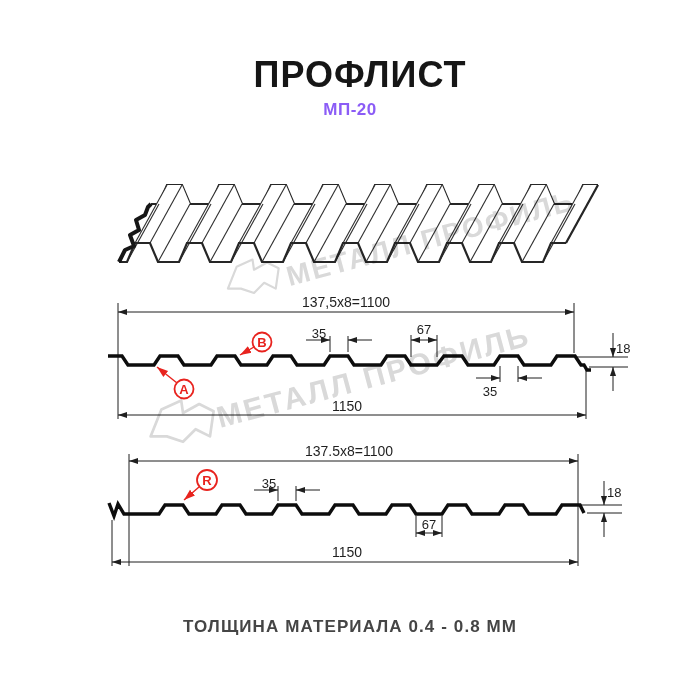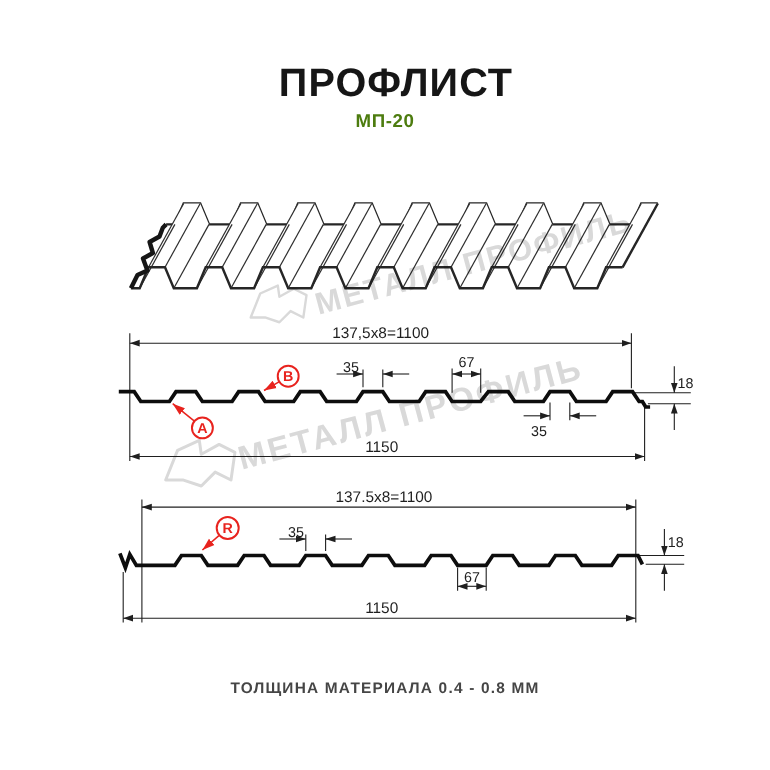--- a/index.html
+++ b/index.html
@@ -1,23 +1,23 @@
 <!DOCTYPE html>
 <html><head>
 <meta charset="utf-8">
 <style>
   html,body{margin:0;padding:0;background:#fff;}
   .canvas{position:relative;width:700px;height:700px;background:#fff;overflow:hidden;
           font-family:"Liberation Sans",sans-serif;}
   .title{position:absolute;left:0;right:0;top:54px;text-align:center;
          font-size:36px;font-weight:700;letter-spacing:1px;color:#161616;padding-left:20px;}
   .subtitle{position:absolute;left:0;right:0;top:100px;text-align:center;
-         font-size:17px;font-weight:700;letter-spacing:.5px;color:#4d7c0f;}
+         font-size:17px;font-weight:700;letter-spacing:.5px;color:#8b5cf6;}
   .footer{position:absolute;left:0;right:0;top:617px;text-align:center;
-         font-size:14px;font-weight:700;letter-spacing:1.1px;color:#454545;}
+         font-size:17px;font-weight:700;letter-spacing:1.1px;color:#454545;}
   .wm{position:absolute;color:#d9d9d9;font-weight:700;white-space:nowrap;
       mix-blend-mode:multiply;pointer-events:none;}
   .wm-text1{left:283px;top:262px;font-size:28px;letter-spacing:2px;
       transform:rotate(-15deg);transform-origin:0 0;}
   .wm-text2{left:213px;top:402px;font-size:30px;letter-spacing:2.5px;
       transform:rotate(-15deg);transform-origin:0 0;}
   .wm-logo{position:absolute;mix-blend-mode:multiply;pointer-events:none;}
   svg text{font-family:"Liberation Sans",sans-serif;fill:#1f1f1f;}
   .dimtxt{font-size:13px;}
   .bigtxt{font-size:14px;}

